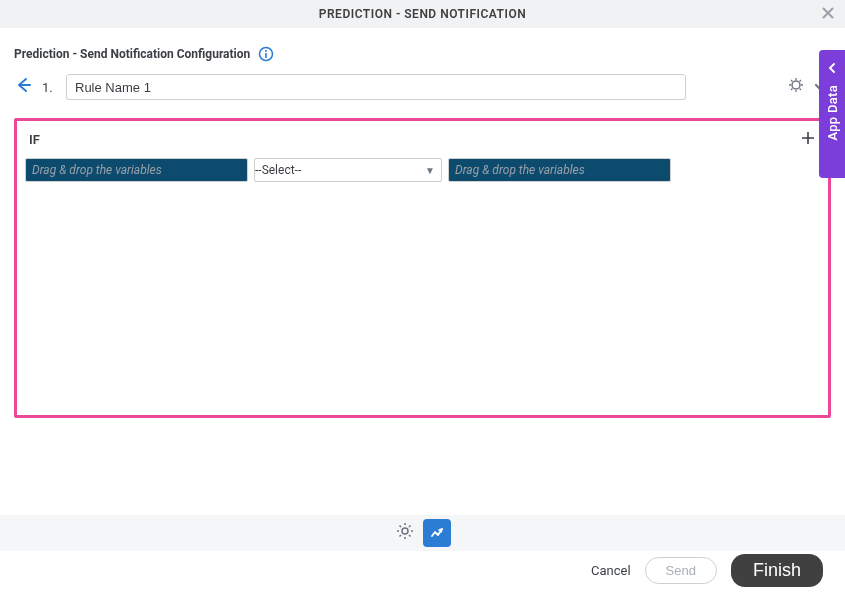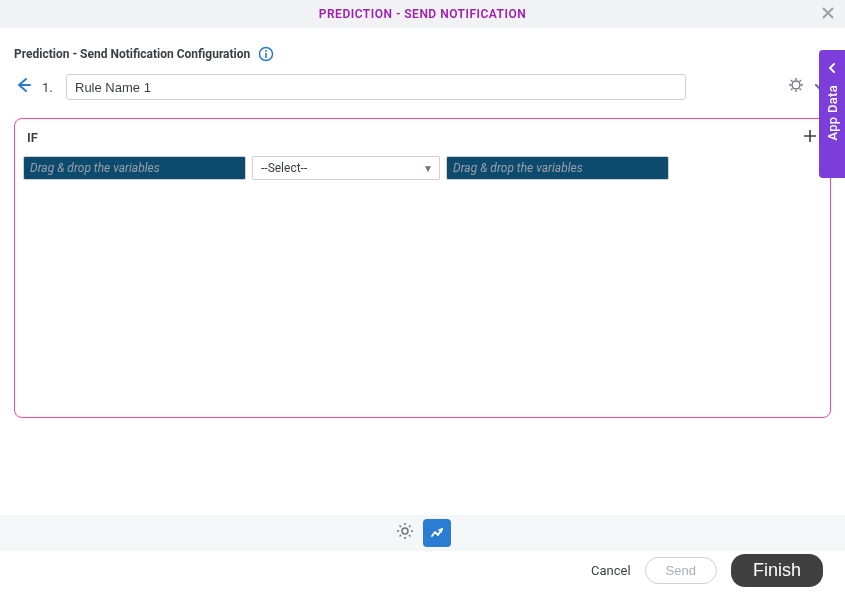--- a/index.html
+++ b/index.html
@@ -1,39 +1,39 @@
 <!DOCTYPE html>
 <html><head>
   <meta charset="utf-8">
   <style>
     * { box-sizing: border-box; margin: 0; padding: 0; }
     body { font-family: -apple-system, BlinkMacSystemFont, "Segoe UI", Roboto, Arial, sans-serif; background: #fff; width: 845px; height: 593px; position: relative; overflow: hidden; }
     
     .header-bar { height: 28px; background: #f1f2f4; display: flex; align-items: center; justify-content: center; position: relative; }
-    .header-title { font-size: 12px; font-weight: 600; color: #a21caf; letter-spacing: 0.5px; }
+    .header-title { font-size: 12px; font-weight: 600; color: #404040; letter-spacing: 0.5px; }
     .close-x { position: absolute; right: 10px; top: 5px; font-size: 16px; color: #9aa0a8; cursor: pointer; }
     
     .page-title-row { display: flex; align-items: center; padding: 18px 14px 0 14px; }
     .page-title { font-size: 12px; font-weight: 700; color: #3b3f45; }
     .info-icon { width: 16px; height: 16px; margin-left: 8px; display: inline-flex; align-items: center; justify-content: center; }
     
     .rule-row { display: flex; align-items: center; padding: 12px 14px 0 14px; gap: 10px; }
     .back-arrow { color: #2b7cd3; cursor: pointer; }
     .rule-number { font-size: 13px; color: #3b3f45; min-width: 14px; }
     .rule-input { flex: 1; border: 1px solid #d0d0d0; border-radius: 3px; height: 26px; padding: 4px 8px; font-size: 13px; color: #3b3f45; max-width: 620px; }
     .rule-actions { display: flex; gap: 8px; margin-left: auto; }
     .auto-icon, .check-icon { color: #6d7683; cursor: pointer; }
     
-    .condition-panel { margin: 18px 14px 0 14px; border: 1px solid #ec4899; border-radius: 8px; height: 300px; background: #fff; overflow: hidden; }
+    .condition-panel { margin: 18px 14px 0 14px; border: 3px solid #ec4899; border-radius: 2px; height: 300px; background: #fff; overflow: hidden; }
     .if-header { display: flex; align-items: center; justify-content: space-between; padding: 8px 12px; }
     .if-label { font-size: 13px; font-weight: 600; color: #3b3f45; }
     .plus-icon { font-size: 18px; color: #3b3f45; cursor: pointer; }
     .condition-row { display: flex; gap: 6px; padding: 0 12px 12px 8px; }
     .drop-left, .drop-right { width: 223px; height: 24px; border: 1px solid #d0d0d0; border-radius: 2px; padding: 0 6px; font-size: 12px; color: #9aa0a8; font-style: italic; background: #0c4a6e; display: flex; align-items: center; }
-    .select-mid { width: 188px; height: 24px; border: 1px solid #d0d0d0; border-radius: 2px; background: #fff; font-size: 12px; color: #3b3f45; padding: 0 8px; position: relative; display: flex; align-items: center; }
+    .select-mid { width: 188px; height: 24px; border: 1px solid #d0d0d0; border-radius: 2px; background: #fff; font-size: 12px; color: #3b3f45; padding: 0 0; position: relative; display: flex; align-items: center; }
     .select-arrow { position: absolute; right: 6px; font-size: 10px; color: #6d7683; }
     
     .app-data-tab { position: absolute; top: 50px; right: 0; background: #7c3edb; color: #fff; width: 26px; height: 128px; border-radius: 4px 0 0 4px; display: flex; flex-direction: column; align-items: center; padding-top: 8px; cursor: pointer; }
     .app-data-label { writing-mode: vertical-rl; transform: rotate(180deg); font-size: 13px; font-weight: 500; margin-top: 8px; letter-spacing: 0.3px; }
     
     .bottom-toolbar { position: absolute; left: 0; right: 0; bottom: 42px; height: 36px; background: #f5f6f8; display: flex; align-items: center; justify-content: center; gap: 8px; }
     .gear-btn { color: #6d7683; cursor: pointer; }
     .chart-btn { width: 28px; height: 28px; background: #2b7cd3; border-radius: 4px; display: flex; align-items: center; justify-content: center; color: #fff; cursor: pointer; }
     
     .footer { position: absolute; left: 0; right: 0; bottom: 6px; display: flex; align-items: center; justify-content: flex-end; gap: 14px; padding: 0 22px; margin-left: 28px; }

